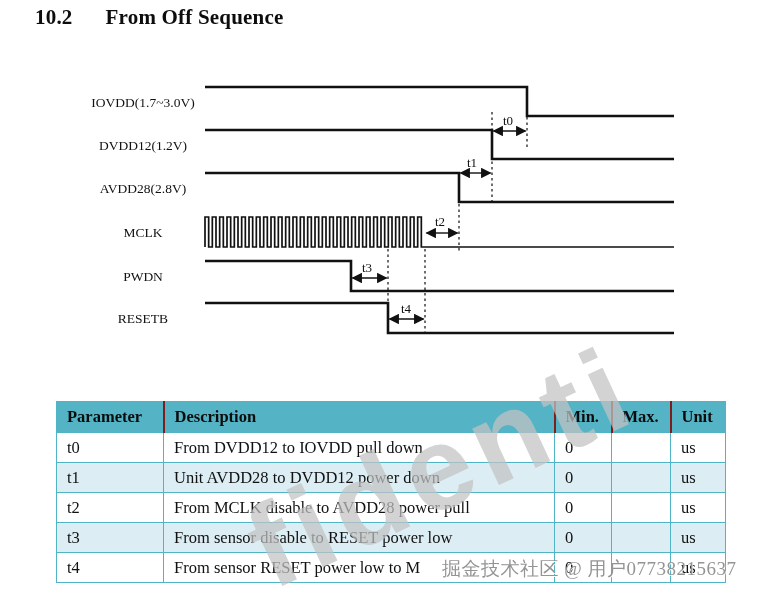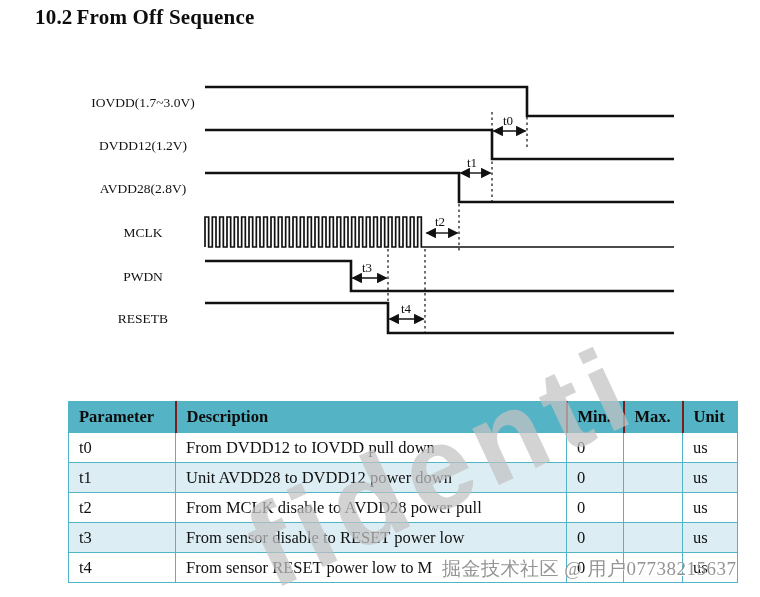--- a/index.html
+++ b/index.html
@@ -7,27 +7,27 @@
     width:760px; height:597px; background:#ffffff; overflow:hidden; position:relative;
     font-family:"Liberation Serif", serif; color:#111;
   }
   .page { position:relative; width:760px; height:597px; background:#fff; overflow:hidden; }
 
   h1.title {
     position:absolute; left:35px; top:5px; margin:0;
     font-size:21px; font-weight:bold; color:#0d0d0d; letter-spacing:0.2px;
     z-index:2; font-family:"Liberation Serif", serif;
   }
-  h1.title .num { margin-right:4px; }
+  h1.title .num { margin-right:33px; }
 
   #diagram-svg { position:absolute; left:0; top:0; z-index:1; }
   #diagram-svg text { font-family:"Liberation Serif", serif; fill:#111; }
 
   table.datatable {
-    position:absolute; left:68px; top:401px; width:669px;
+    position:absolute; left:56px; top:401px; width:669px;
     border-collapse:collapse; table-layout:fixed;
     font-size:16.5px; z-index:2; background:#fff;
   }
   .datatable th, .datatable td {
     border:1.5px solid var(--table-border, #4fb4c6);
     padding:0 4px 0 10px; text-align:left; overflow:hidden; white-space:nowrap;
   }
   .datatable thead th {
     background:var(--header-bg, #54b4c5);
     font-weight:bold; height:30px; color:#0c0c0c;

